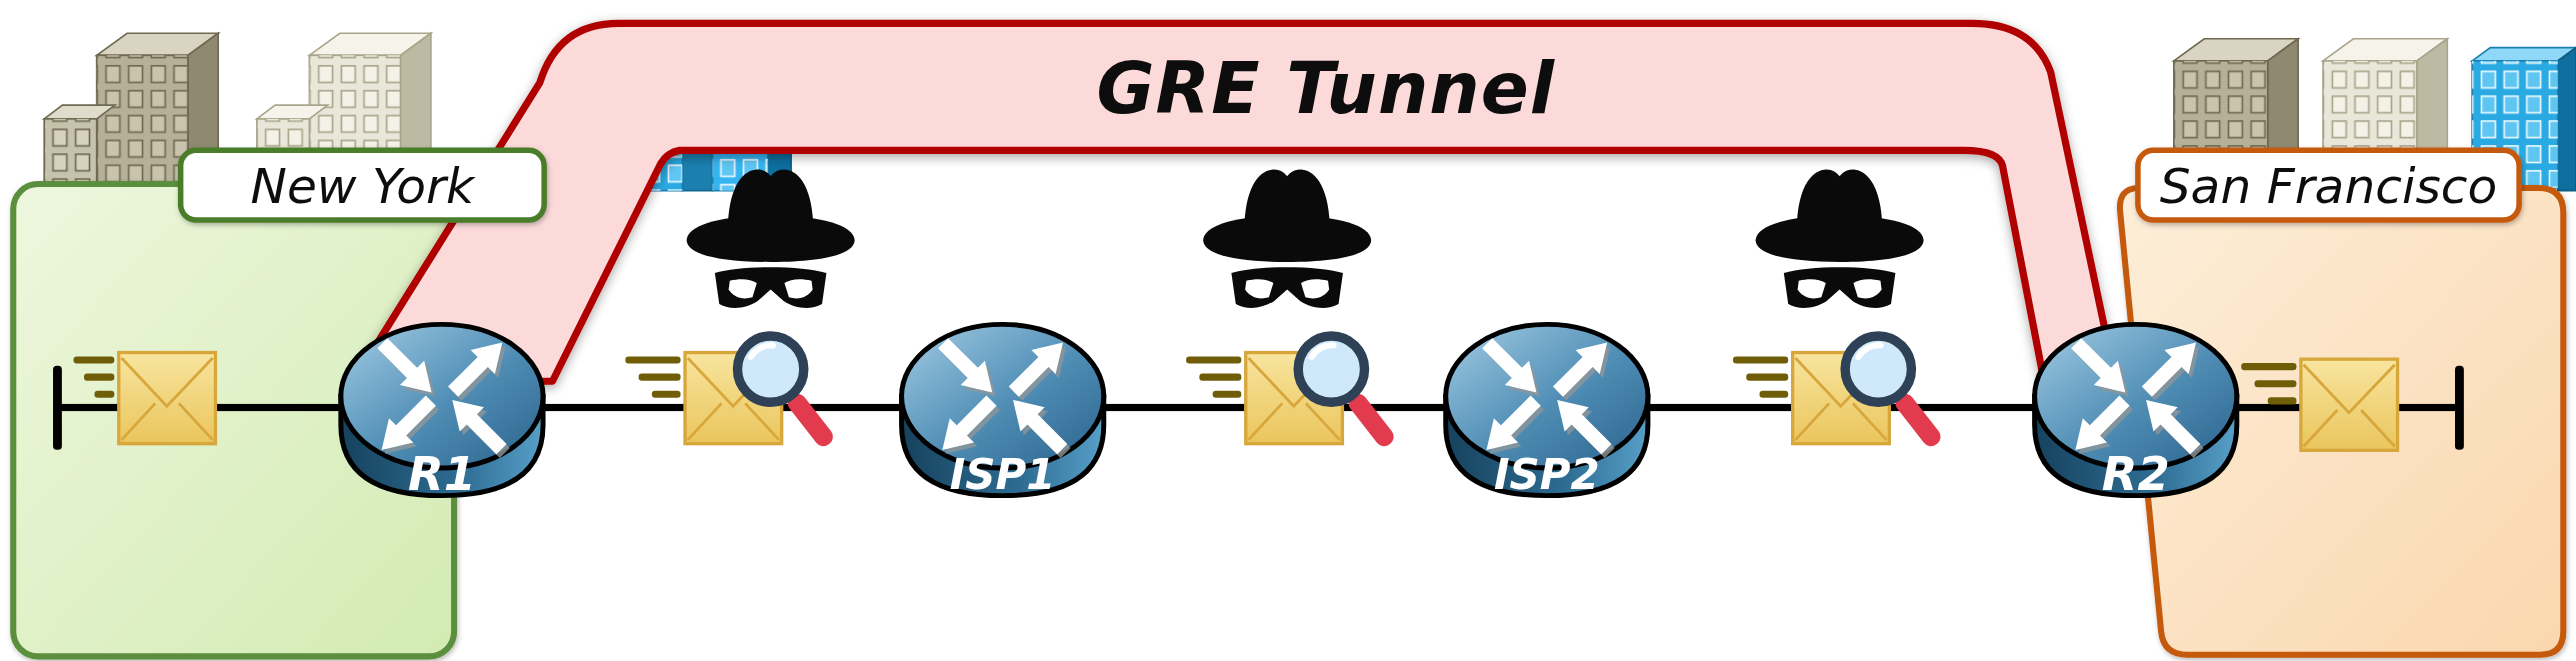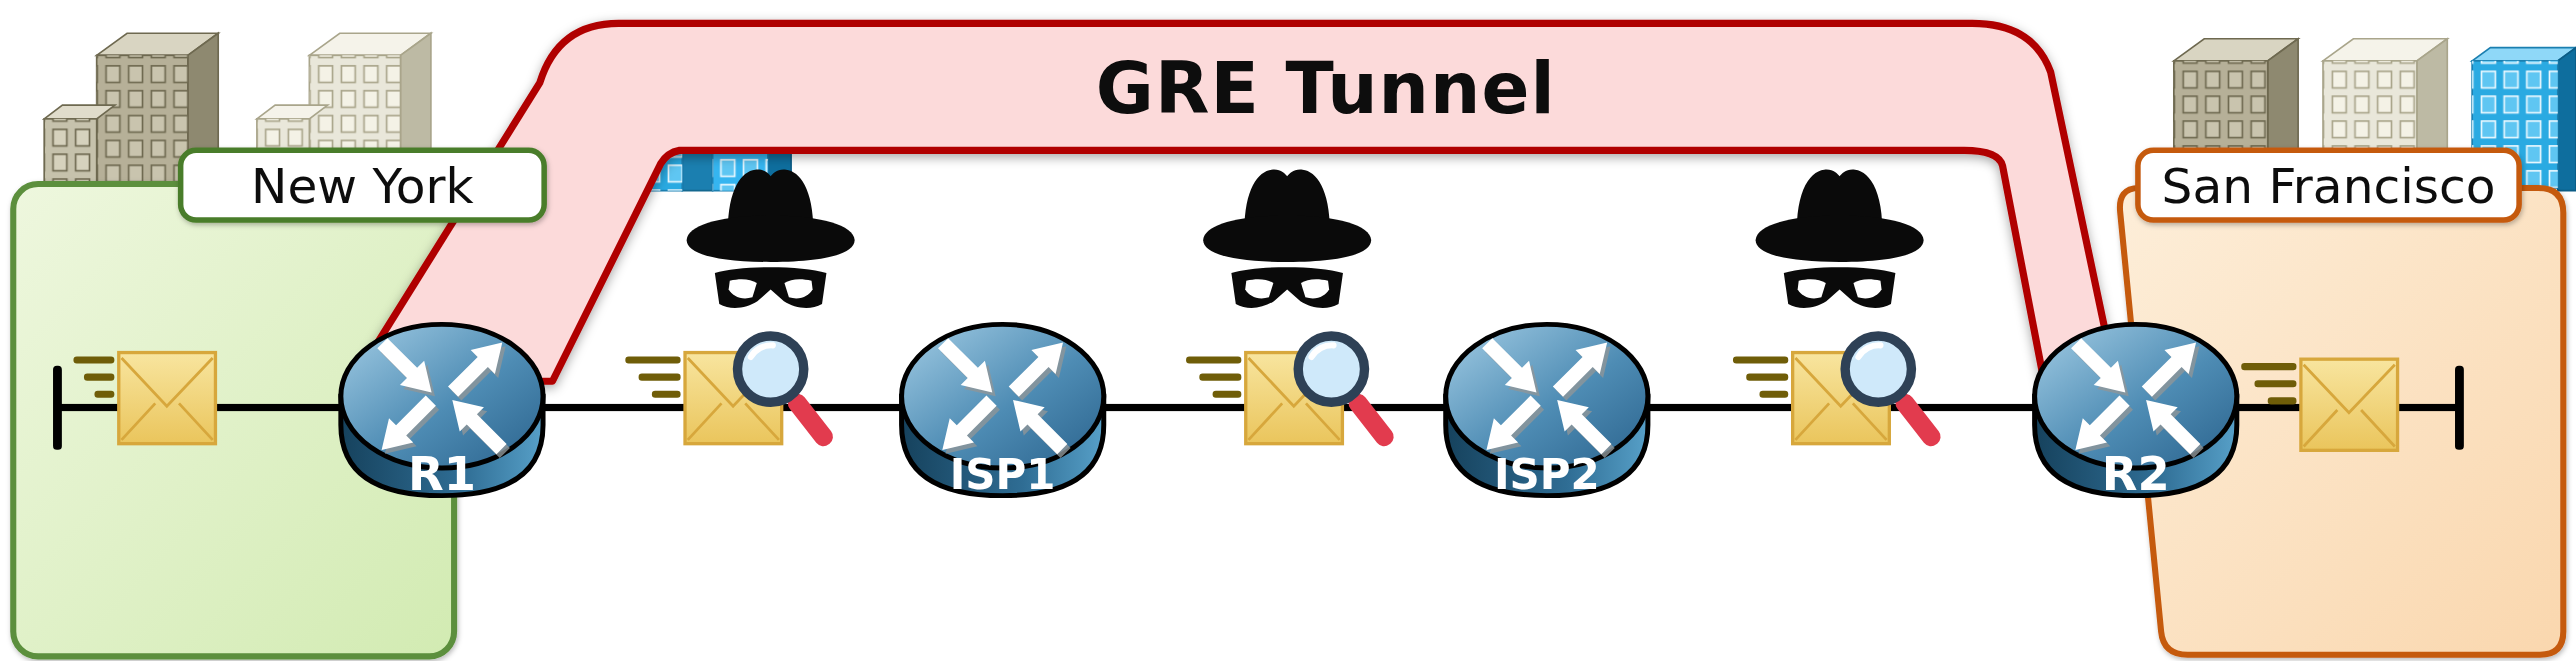--- a/index.html
+++ b/index.html
@@ -1,16 +1,16 @@
 <!DOCTYPE html>
 <html style="font-size:8.8px"><head>
 <meta charset="utf-8">
 <style>
   html,body{margin:0;padding:0;background:#ffffff;}
-  .stage{width:2576px;height:662px;position:relative;background:#fff;overflow:hidden;}
+  .stage{width:2576px;height:662px;position:relative;background:#fff;overflow:hidden;font-style:italic;}
   svg{display:block;}
   text{font-family:"DejaVu Sans","Liberation Sans",sans-serif;}
   .city-label{font-size:88px;fill:#111;}
   .tunnel-title{font-size:128px;font-weight:bold;fill:#0a0a0a;letter-spacing:2px;}
   .router-name{font-weight:bold;fill:#ffffff;}
   .r-big{font-size:84px;}
   .r-mid{font-size:76px;}
 </style>
 </head>
 <body>

